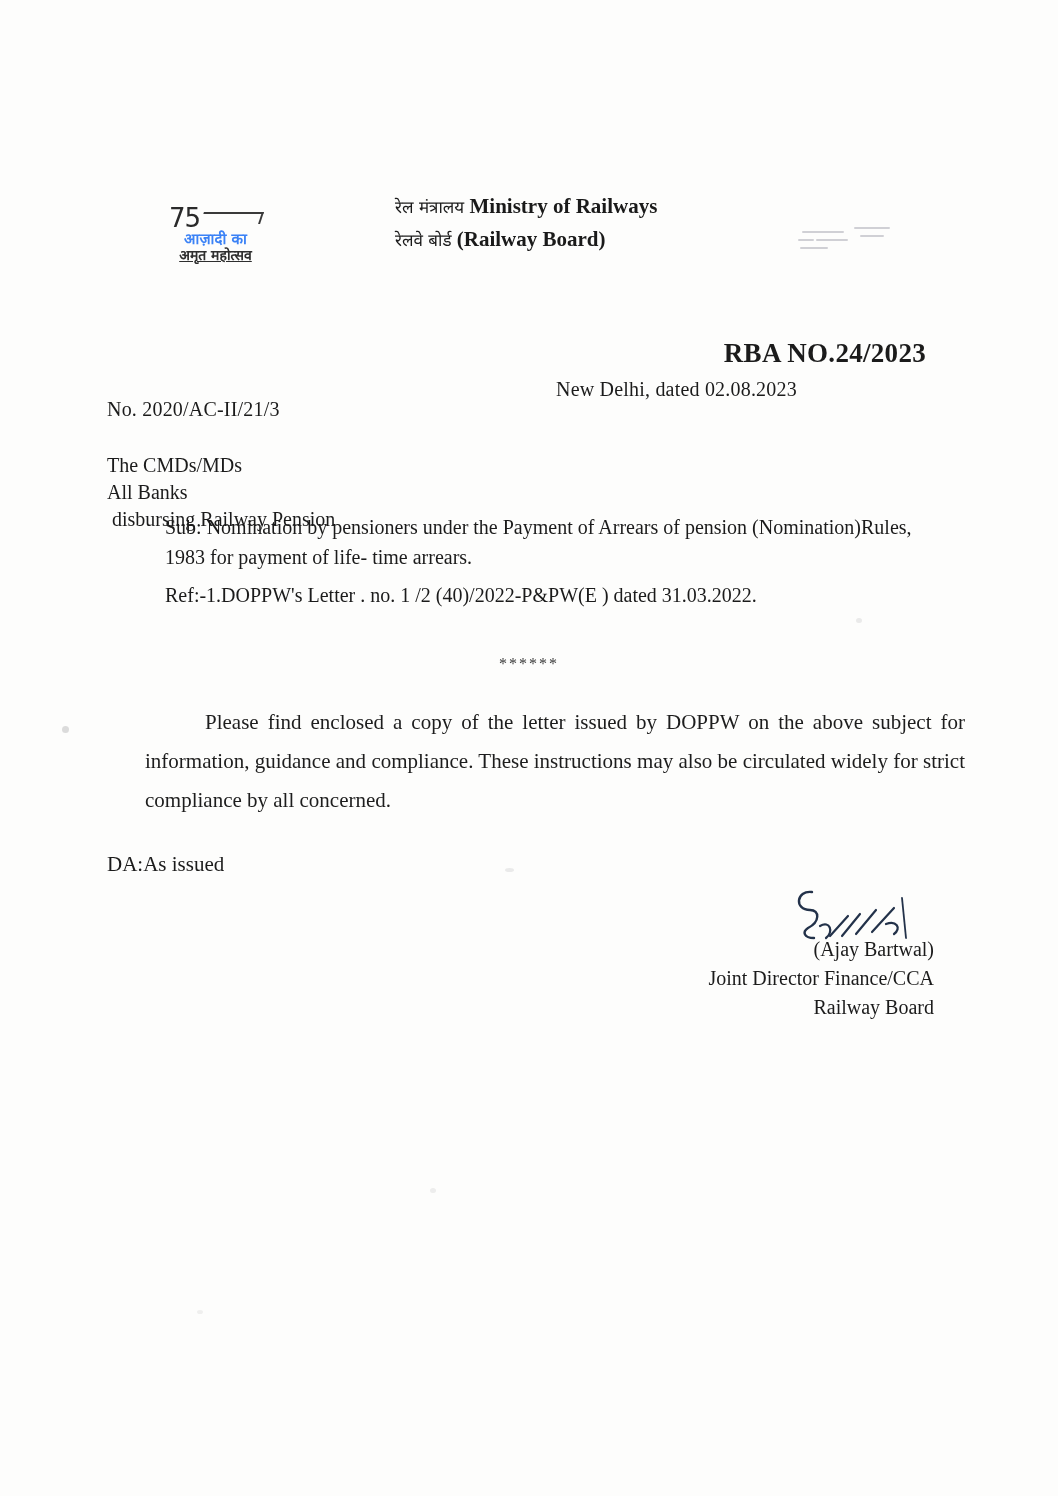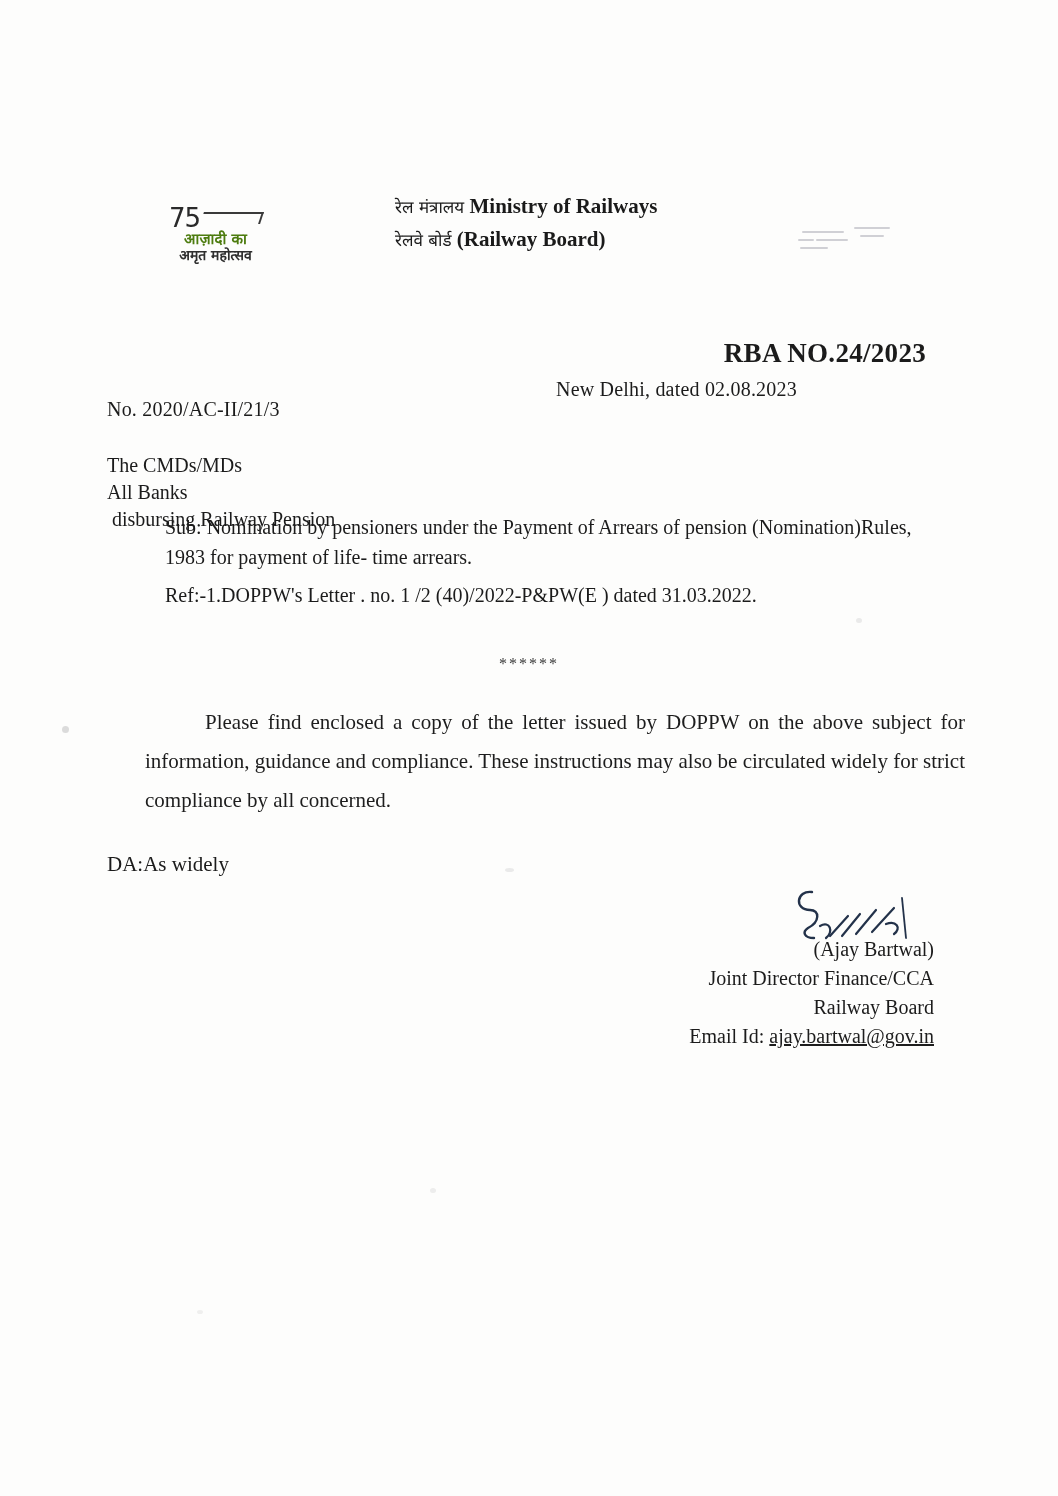--- a/index.html
+++ b/index.html
@@ -48,29 +48,30 @@
     border-right: 2px solid #3a3a3a;
     transform: skewX(-18deg);
     vertical-align: 3px;
     margin-left: 2px;
   }
   .emblem .hi1 {
     display: block;
     font-family: "DejaVu Sans", sans-serif;
     font-size: 15px;
     font-weight: bold;
-    color: #4d7c0f;
+    color: #3b82f6;
     margin-top: 1px;
   }
   .emblem .hi2 {
     display: block;
     font-family: "DejaVu Sans", sans-serif;
     font-size: 14px;
     font-weight: bold;
     color: #2e2e2e;
+    text-decoration: underline;
   }
 
   .header-block {
     position: absolute;
     left: 395px;
     top: 190px;
     width: 430px;
   }
   .header-line {
     font-size: 21px;
@@ -263,37 +264,36 @@
   </div>
 
   <div class="subject">Sub: Nomination by pensioners under the Payment of Arrears of pension (Nomination)Rules, 1983 for payment of life- time arrears.</div>
 
   <div class="reference">Ref:-1.DOPPW's Letter . no. 1 /2 (40)/2022-P&amp;PW(E ) dated 31.03.2022.</div>
 
   <div class="stars">******</div>
 
   <div class="body-text">Please find enclosed a copy of the letter issued by DOPPW  on the above subject for information, guidance and compliance. These instructions may also be circulated widely for strict compliance by all concerned.</div>
 
-  <div class="da-note">DA:As widely</div>
+  <div class="da-note">DA:As issued</div>
 
   <div class="sign-scribble">
     <svg width="150" height="70" viewBox="0 0 150 70">
       <path d="M22 12 C6 10, 4 30, 20 30 C30 30, 30 42, 18 48 C12 52, 14 58, 24 58" stroke="#23324a" stroke-width="2.4" fill="none" stroke-linecap="round"></path>
       <path d="M30 46 C40 40, 44 52, 36 58" stroke="#23324a" stroke-width="2.2" fill="none" stroke-linecap="round"></path>
       <path d="M40 56 L58 36 M52 56 L70 34 M66 54 L86 30 M82 52 L104 28" stroke="#23324a" stroke-width="2.2" fill="none" stroke-linecap="round"></path>
       <path d="M96 44 C106 40, 112 48, 104 54" stroke="#23324a" stroke-width="2.2" fill="none" stroke-linecap="round"></path>
       <path d="M112 18 L116 58" stroke="#23324a" stroke-width="1.8" fill="none" stroke-linecap="round"></path>
     </svg>
   </div>
 
   <div class="signature">
     <div>(Ajay Bartwal)</div>
     <div>Joint Director Finance/CCA</div>
     <div>Railway Board</div>
-    <div class="email"><span>Email Id: </span><span class="link">ajay.bartwal@gov.in</span></div>
   </div>
 
   <div class="speck s1"></div>
   <div class="speck s2"></div>
   <div class="speck s3"></div>
   <div class="speck s4"></div>
   <div class="speck s5"></div>
 
 </div>
 

